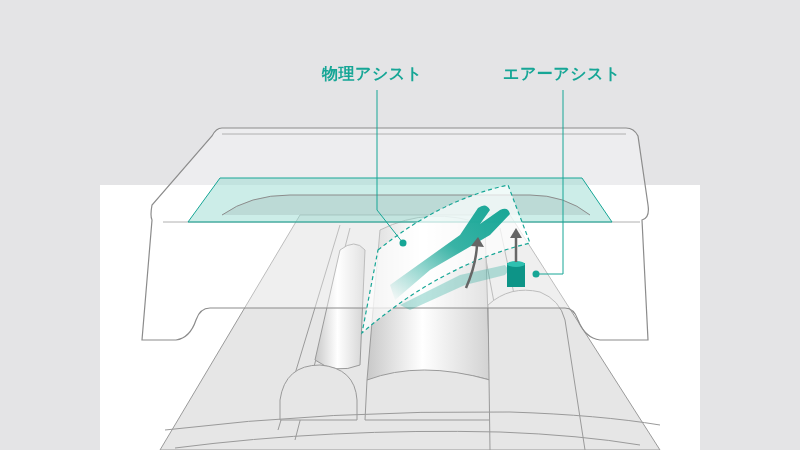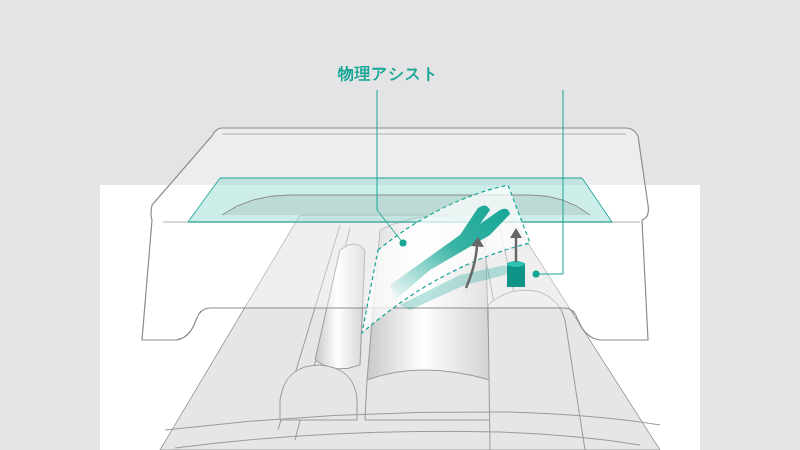--- a/index.html
+++ b/index.html
@@ -1,20 +1,20 @@
 <!DOCTYPE html>
 <html><head>
 <meta charset="utf-8">
 <style>
   html, body { margin: 0; padding: 0; }
   body { width: 800px; height: 450px; overflow: hidden; background: #e4e4e6; position: relative;
          font-family: "DejaVu Sans", sans-serif; }
   .stage { position: absolute; left: 0; top: 0; width: 800px; height: 450px; }
   .label { position: absolute; top: 64px; font-size: 16px; font-weight: bold; color: #16a696; letter-spacing: 0.5px; white-space: nowrap; }
-  .label-physical { left: 338px; }
+  .label-physical { left: 322px; }
   .label-air { left: 503px; }
   svg { position: absolute; left: 0; top: 0; }
 </style>
 </head>
 <body>
 
 <div class="stage">
 <svg width="800" height="450" viewBox="0 0 800 450">
   <defs>
     <linearGradient id="rollGrad" x1="0" y1="0" x2="1" y2="0">
@@ -68,13 +68,14 @@
   <line x1="516" y1="262" x2="516" y2="236" stroke="#666666" stroke-width="2.5"></line>
   <polygon points="510,238 516,228 522,238" fill="#666666"></polygon>
 
   <polyline points="377,90 377,210 403,243" fill="none" stroke="#16a696" stroke-width="1"></polyline>
   <circle cx="403" cy="243" r="3.5" fill="#16a696"></circle>
   <polyline points="563,90 563,274 536,274" fill="none" stroke="#16a696" stroke-width="1"></polyline>
   <circle cx="536" cy="274" r="3.5" fill="#16a696"></circle>
 </svg>
 
 <div class="label label-physical">物理アシスト</div>
+<div class="label label-air">エアーアシスト</div>
 </div>
 
 </body></html>

